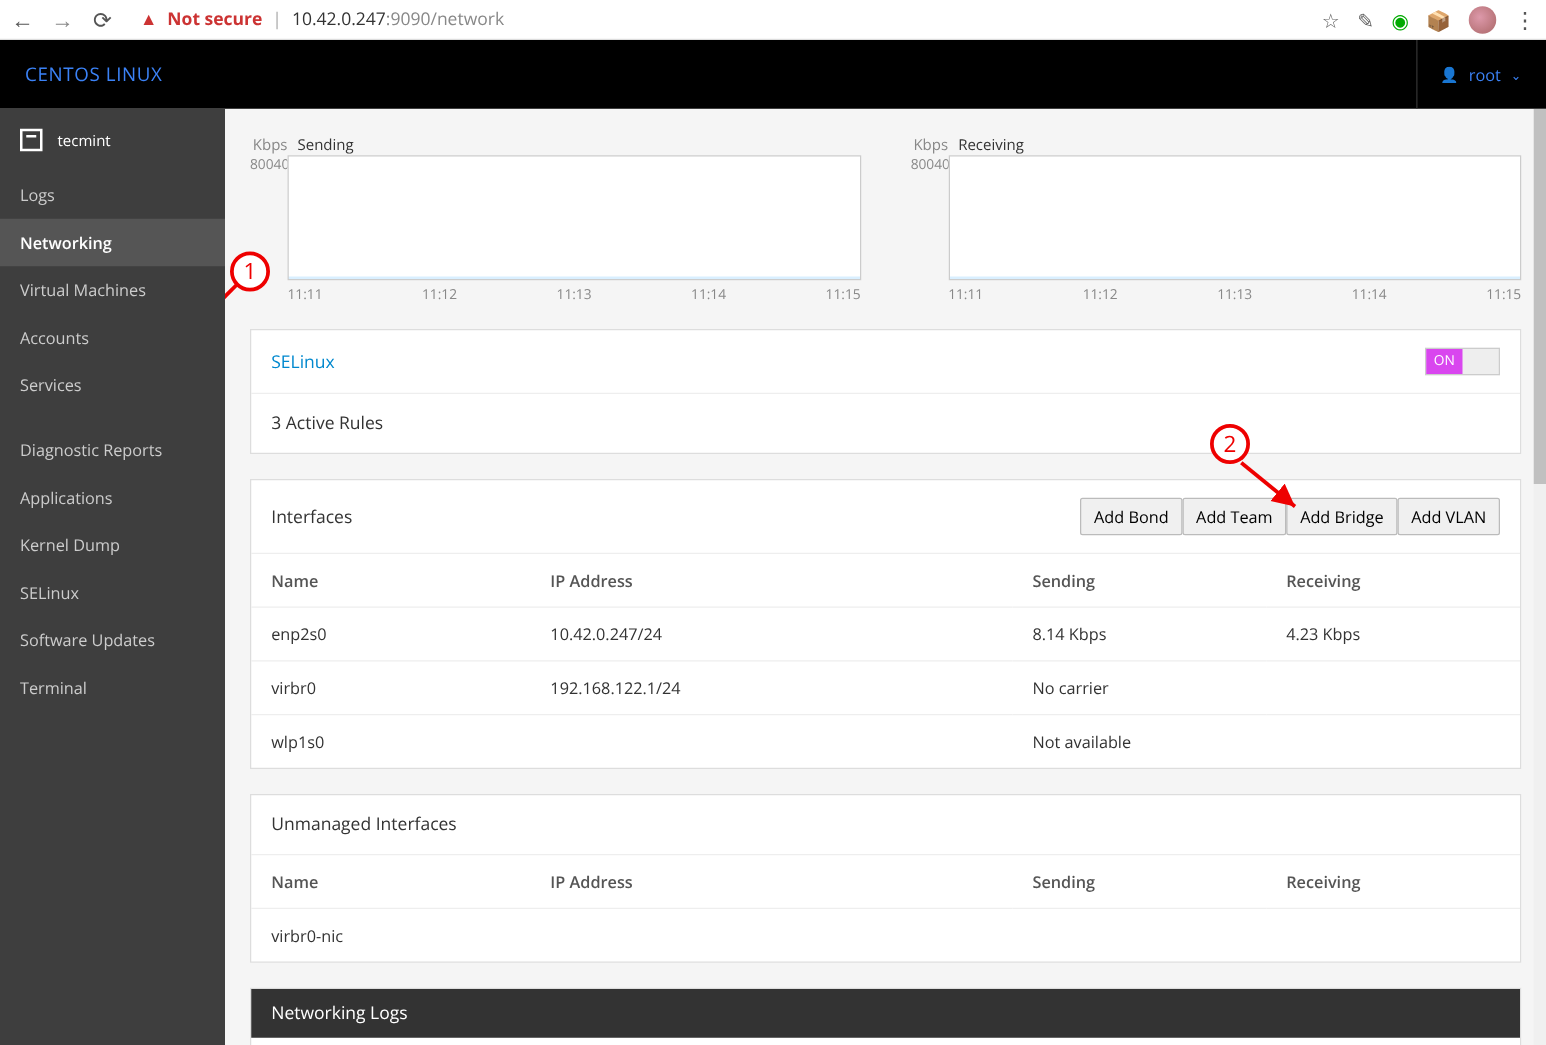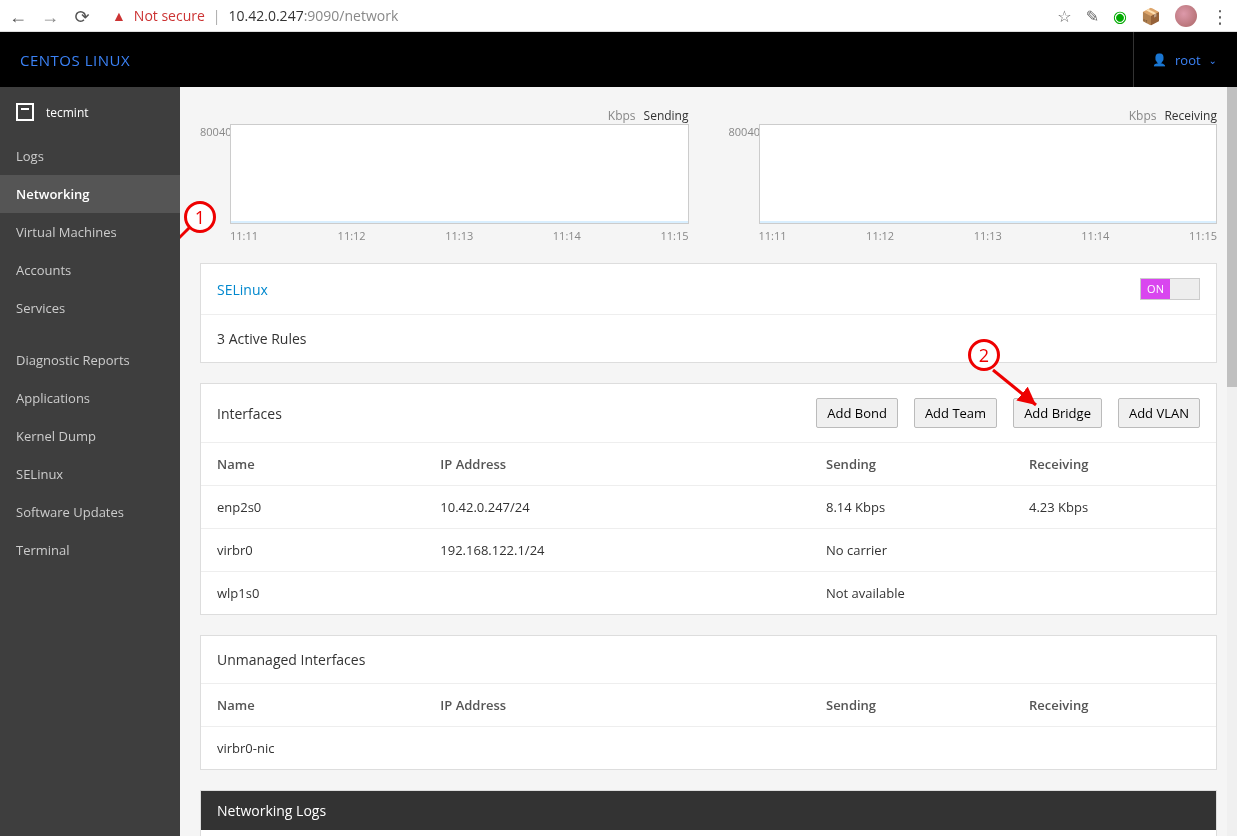--- a/index.html
+++ b/index.html
@@ -3,21 +3,21 @@
 <meta charset="utf-8">
 <style>
 * { margin:0; padding:0; box-sizing:border-box; font-family:"Open Sans","Helvetica Neue",Arial,sans-serif; }
 body { background:#fff; font-size:14px; color:#333; }
 
 
 .browser-bar { height:32px; background:#fff; border-bottom:1px solid #ddd; display:flex; align-items:center; padding:0 8px; gap:12px; }
 .browser-bar .nav-btn { color:#888; font-size:18px; cursor:pointer; width:20px; text-align:center; }
 .browser-bar .nav-btn.back { color:#555; }
 .url-bar { flex:1; display:flex; align-items:center; gap:8px; padding:0 8px; font-size:14px; color:#555; }
-.url-bar .not-secure { color:#c33; }
+.url-bar .not-secure { color:#c33;font-weight:bold; }
 .url-bar .warn-icon { color:#c33; font-weight:bold; }
 .url-bar .sep { color:#aaa; }
 .url-bar .url-text { color:#333; }
 .browser-icons { display:flex; align-items:center; gap:14px; color:#666; }
 .browser-icons .icon { font-size:16px; cursor:pointer; }
 .avatar { width:22px; height:22px; border-radius:50%; background:radial-gradient(circle at 40% 40%, #d9a, #a66); }
 .menu-dots { font-size:18px; color:#555; }
 
 
 .cockpit-header { height:55px; background:#000; color:#3b82f6; display:flex; align-items:center; justify-content:space-between; padding:0 20px; }
@@ -36,42 +36,42 @@
 .nav-list li { padding:10px 16px; font-size:13px; cursor:pointer; }
 .nav-list li.active { background:#555; color:#fff; font-weight:600; }
 .nav-sep { height:14px; }
 
 .content { flex:1; background:#f5f5f5; overflow-y:auto; padding:0; position:relative; }
 .content-inner { padding:20px 20px 0 20px; }
 
 
 .charts-row { display:flex; gap:40px; margin-bottom:20px; }
 .chart-box { flex:1; }
-.chart-title-row { display:flex; align-items:baseline; gap:8px; font-size:12px;justify-content:flex-end; }
+.chart-title-row { display:flex; align-items:baseline; gap:8px; font-size:12px; }
 .chart-unit { color:#888; width:30px; text-align:right; }
 .chart-title { color:#333; }
 .chart-area { display:flex; }
 .chart-yaxis { width:30px; display:flex; flex-direction:row; justify-content:space-between; height:100px; text-align:right; font-size:11px; color:#888; padding-right:4px; }
 .chart-plot { flex:1; height:100px; border:1px solid #ccc; background:#fff; position:relative; }
 .chart-plot::after { content:""; position:absolute; left:0; right:0; bottom:0; height:2px; background:rgba(0,150,255,0.15); }
 .chart-xaxis { display:flex; justify-content:space-between; padding-left:30px; font-size:11px; color:#888; margin-top:4px; }
 
 
 .panel { background:#fff; border:1px solid #ddd; margin-bottom:20px; }
 .panel-header { padding:14px 16px; display:flex; align-items:center; justify-content:space-between; border-bottom:1px solid #eee; font-size:14px; }
 .panel-body { padding:14px 16px; font-size:14px; }
 .link { color:#0088ce; cursor:pointer; }
 
 
 .toggle { width:60px; height:22px; background:#eee; display:flex; cursor:pointer; border:1px solid #ccc; }
 .toggle .on { width:30px; background:#d946ef; color:#fff; font-size:11px; text-align:center; line-height:20px; }
 .toggle .off { width:30px; }
 
 
-.btn-group { display:flex; gap:16px; }
+.btn-group { display:flex; gap:0; }
 .btn { background:#f0f0f0; border:1px solid #bbb; padding:5px 10px; font-size:13px; cursor:pointer; border-radius:2px; }
 
 
 .tbl { width:100%; border-collapse:collapse; }
 .tbl th, .tbl td { text-align:left; padding:12px 16px; font-size:13px; border-top:1px solid #eee; }
 .tbl th { font-weight:600; color:#555; border-top:none; }
 .tbl tbody tr { cursor:pointer; }
 
 
 .logs-panel { background:#fff; border:1px solid #ddd; }

